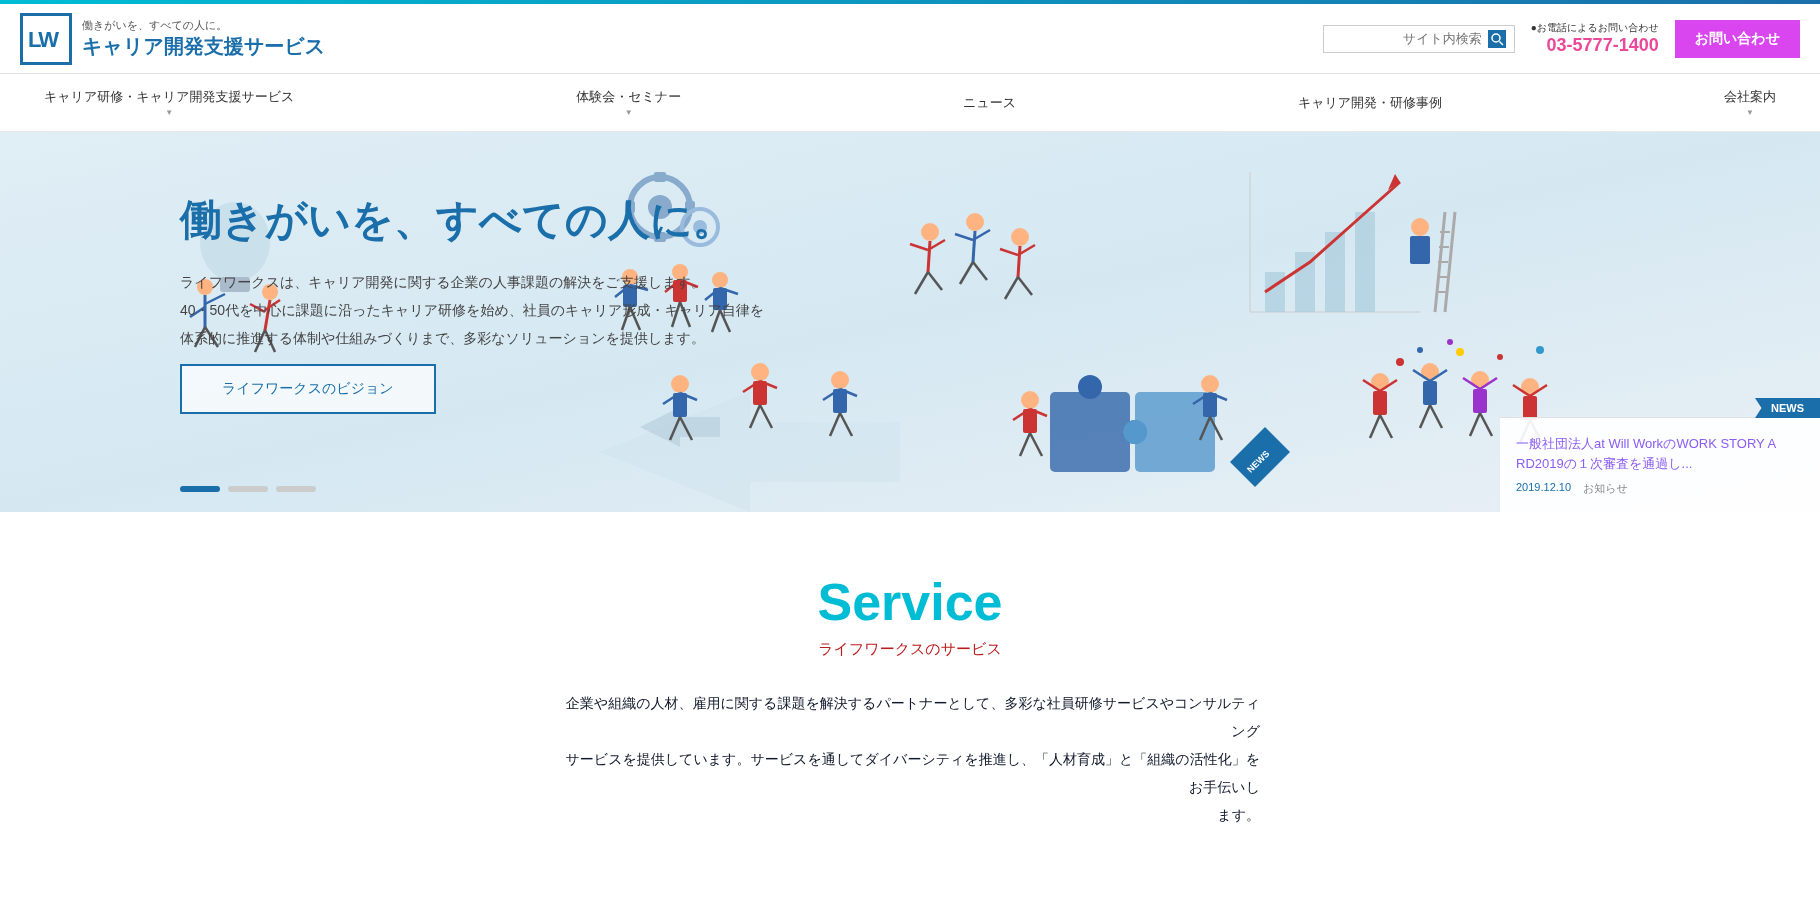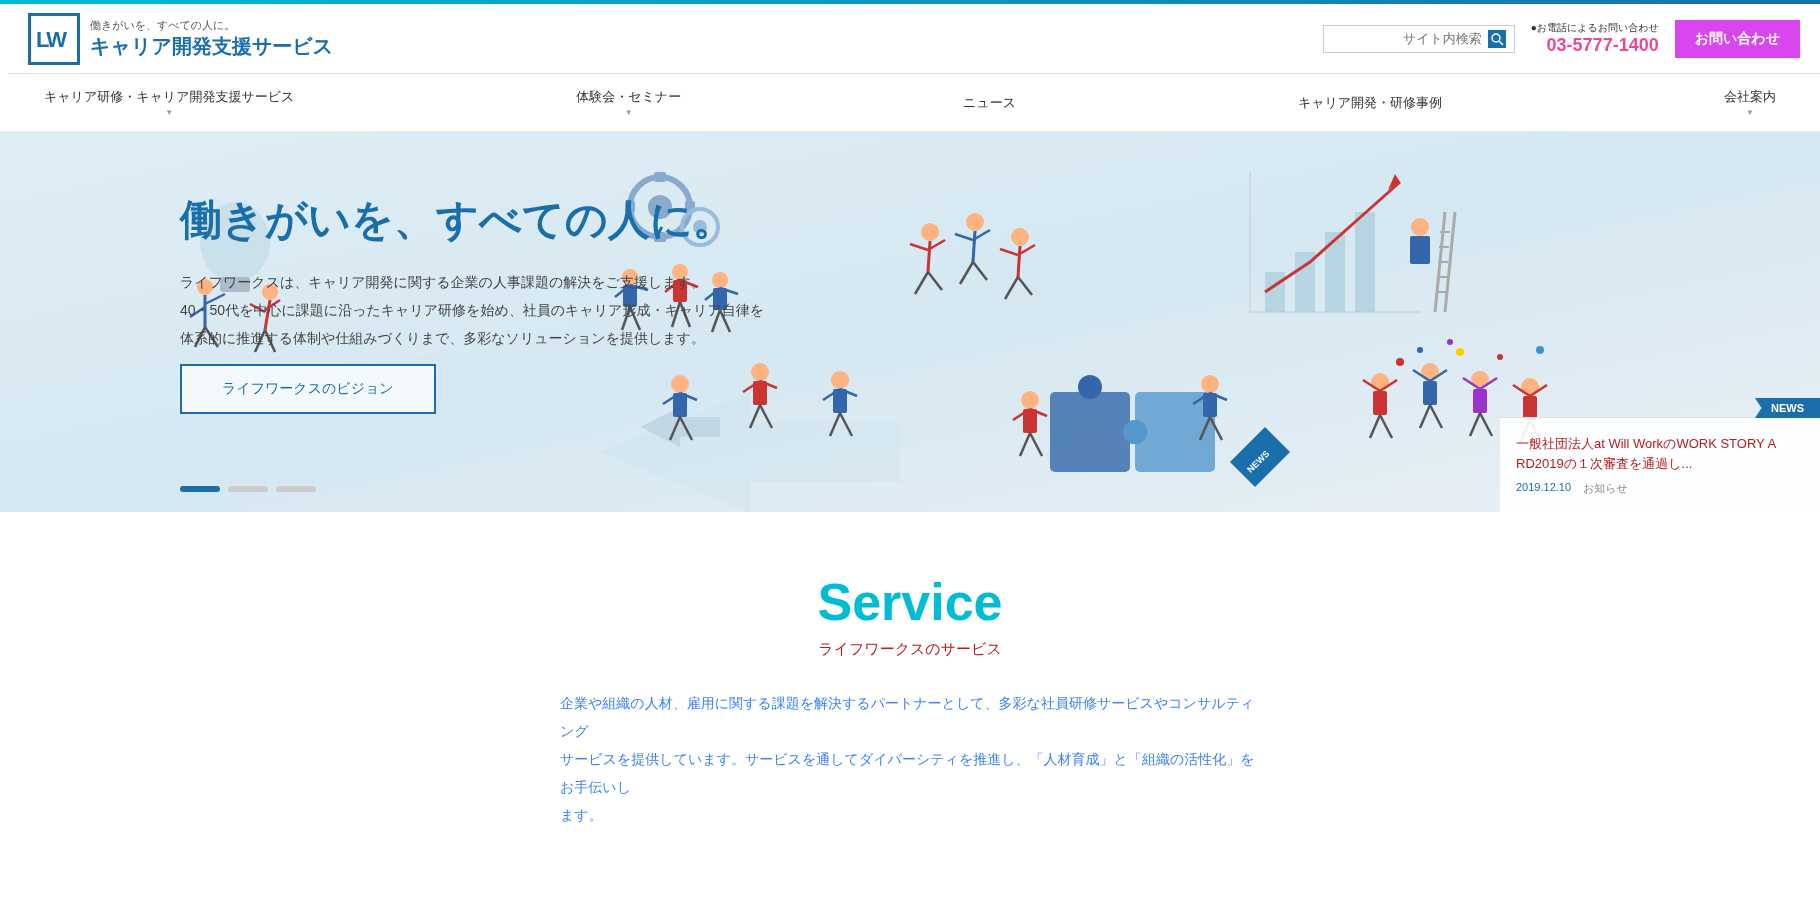--- a/index.html
+++ b/index.html
@@ -7,21 +7,20 @@
 
     
     .header {
       display: flex;
       align-items: center;
       justify-content: space-between;
       padding: 16px 20px;
       border-bottom: 1px solid #e0e0e0;
       background: #fff;
       height: 70px;
-      margin-left: 8px;
     }
     .logo-area {
       display: flex;
       align-items: center;
       gap: 10px;
     }
     .logo-box {
       width: 52px;
       height: 52px;
       border: 2px solid #1a6eaa;
@@ -195,21 +194,21 @@
       right: 0;
       background: #1a6eaa;
       color: white;
       font-size: 11px;
       font-weight: bold;
       padding: 4px 16px;
       clip-path: polygon(0 0, 100% 0, 100% 100%, 0 100%, 10% 50%);
     }
     .news-title {
       font-size: 13px;
-      color: #b91c1c;
+      color: #8b5cf6;
       line-height: 1.5;
       margin-bottom: 8px;
     }
     .news-meta {
       display: flex;
       gap: 12px;
       font-size: 11px;
       text-align: right;
     }
     .news-date { color: #1a6eaa; }
@@ -227,25 +226,25 @@
       color: #00bcd4;
       margin-bottom: 8px;
     }
     .service-title-ja {
       font-size: 15px;
       color: #b91c1c;
       margin-bottom: 30px;
     }
     .service-desc {
       font-size: 14px;
-      color: #3b82f6;
+      color: #0f172a;
       line-height: 2;
       max-width: 700px;
       margin: 0 auto;
-      text-align: left;
+      text-align: right;
     }
 
     
     .hero-svg-container {
       position: absolute;
       top: 0; left: 0; right: 0; bottom: 0;
     }
 
     
     .top-bar {

